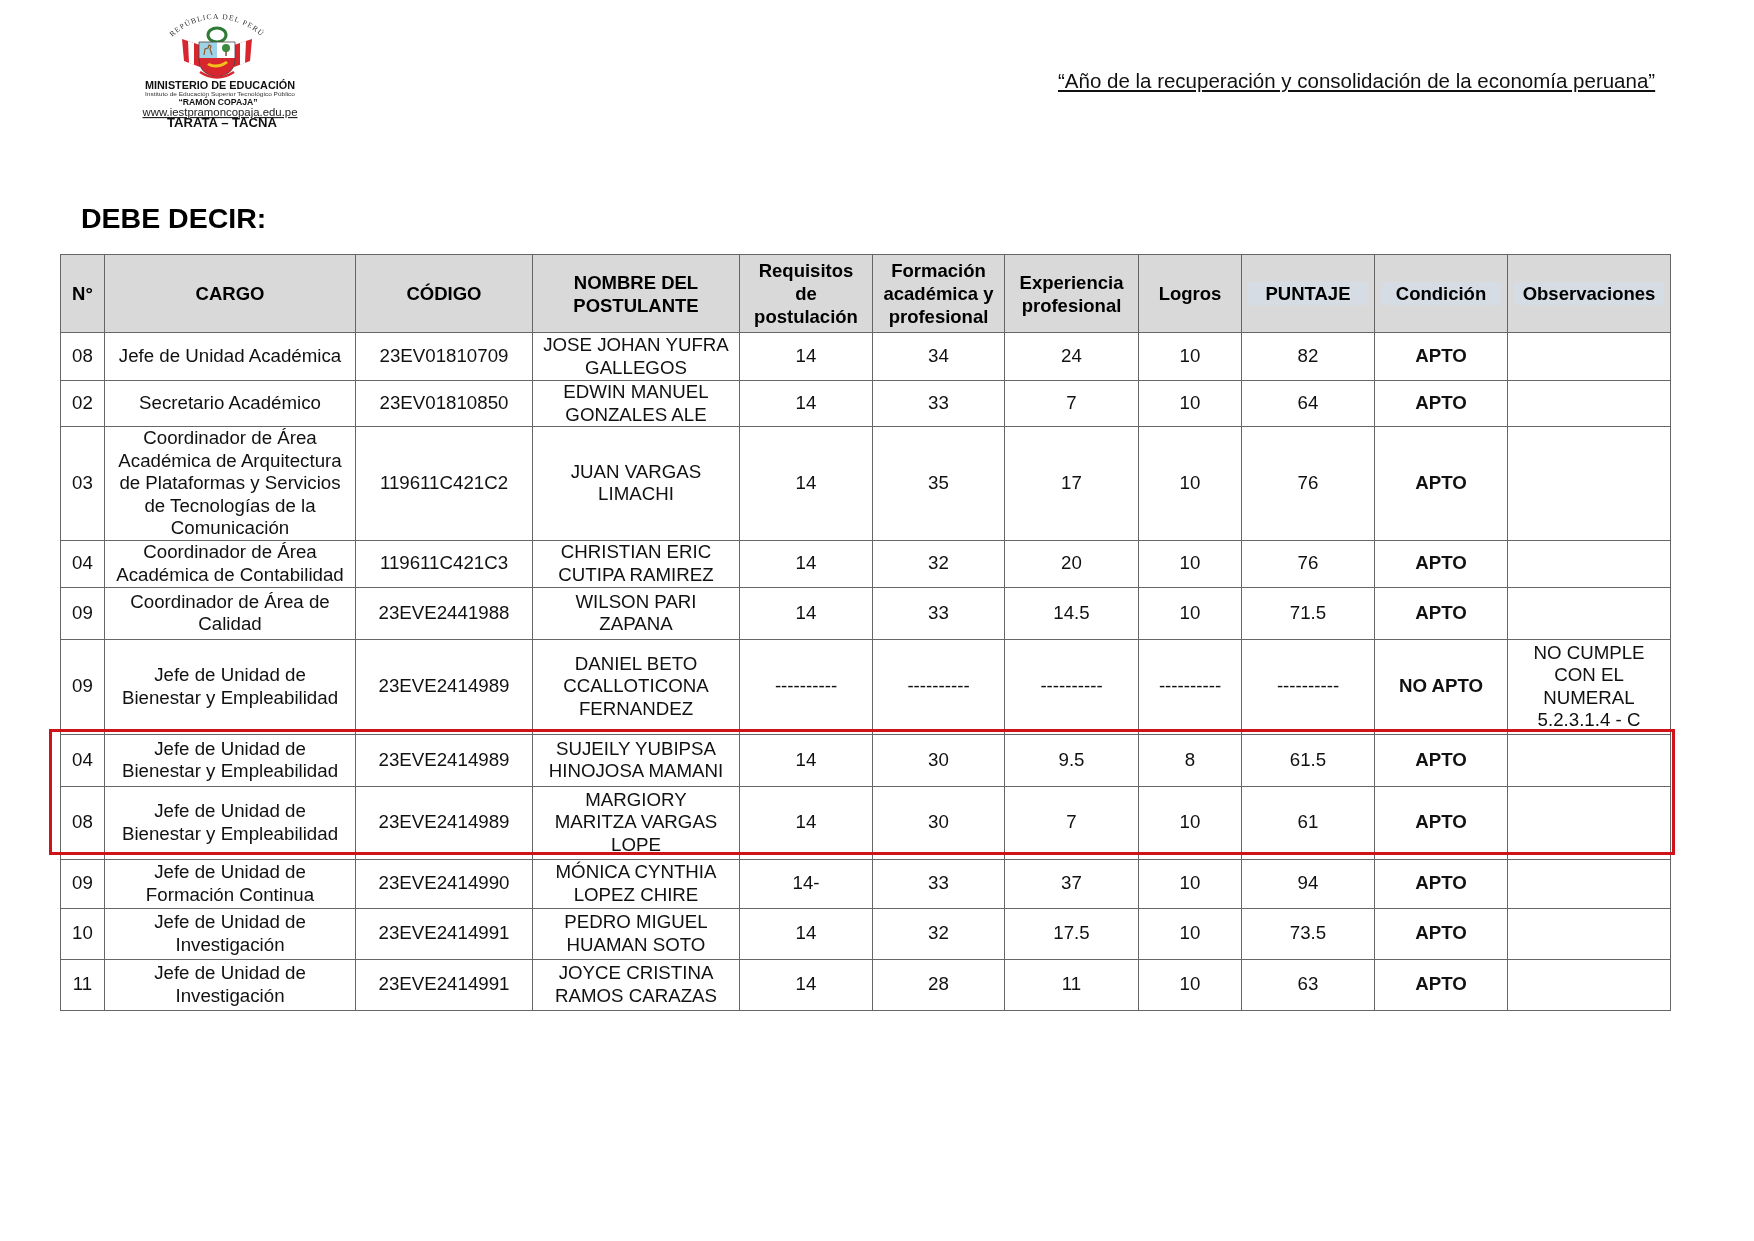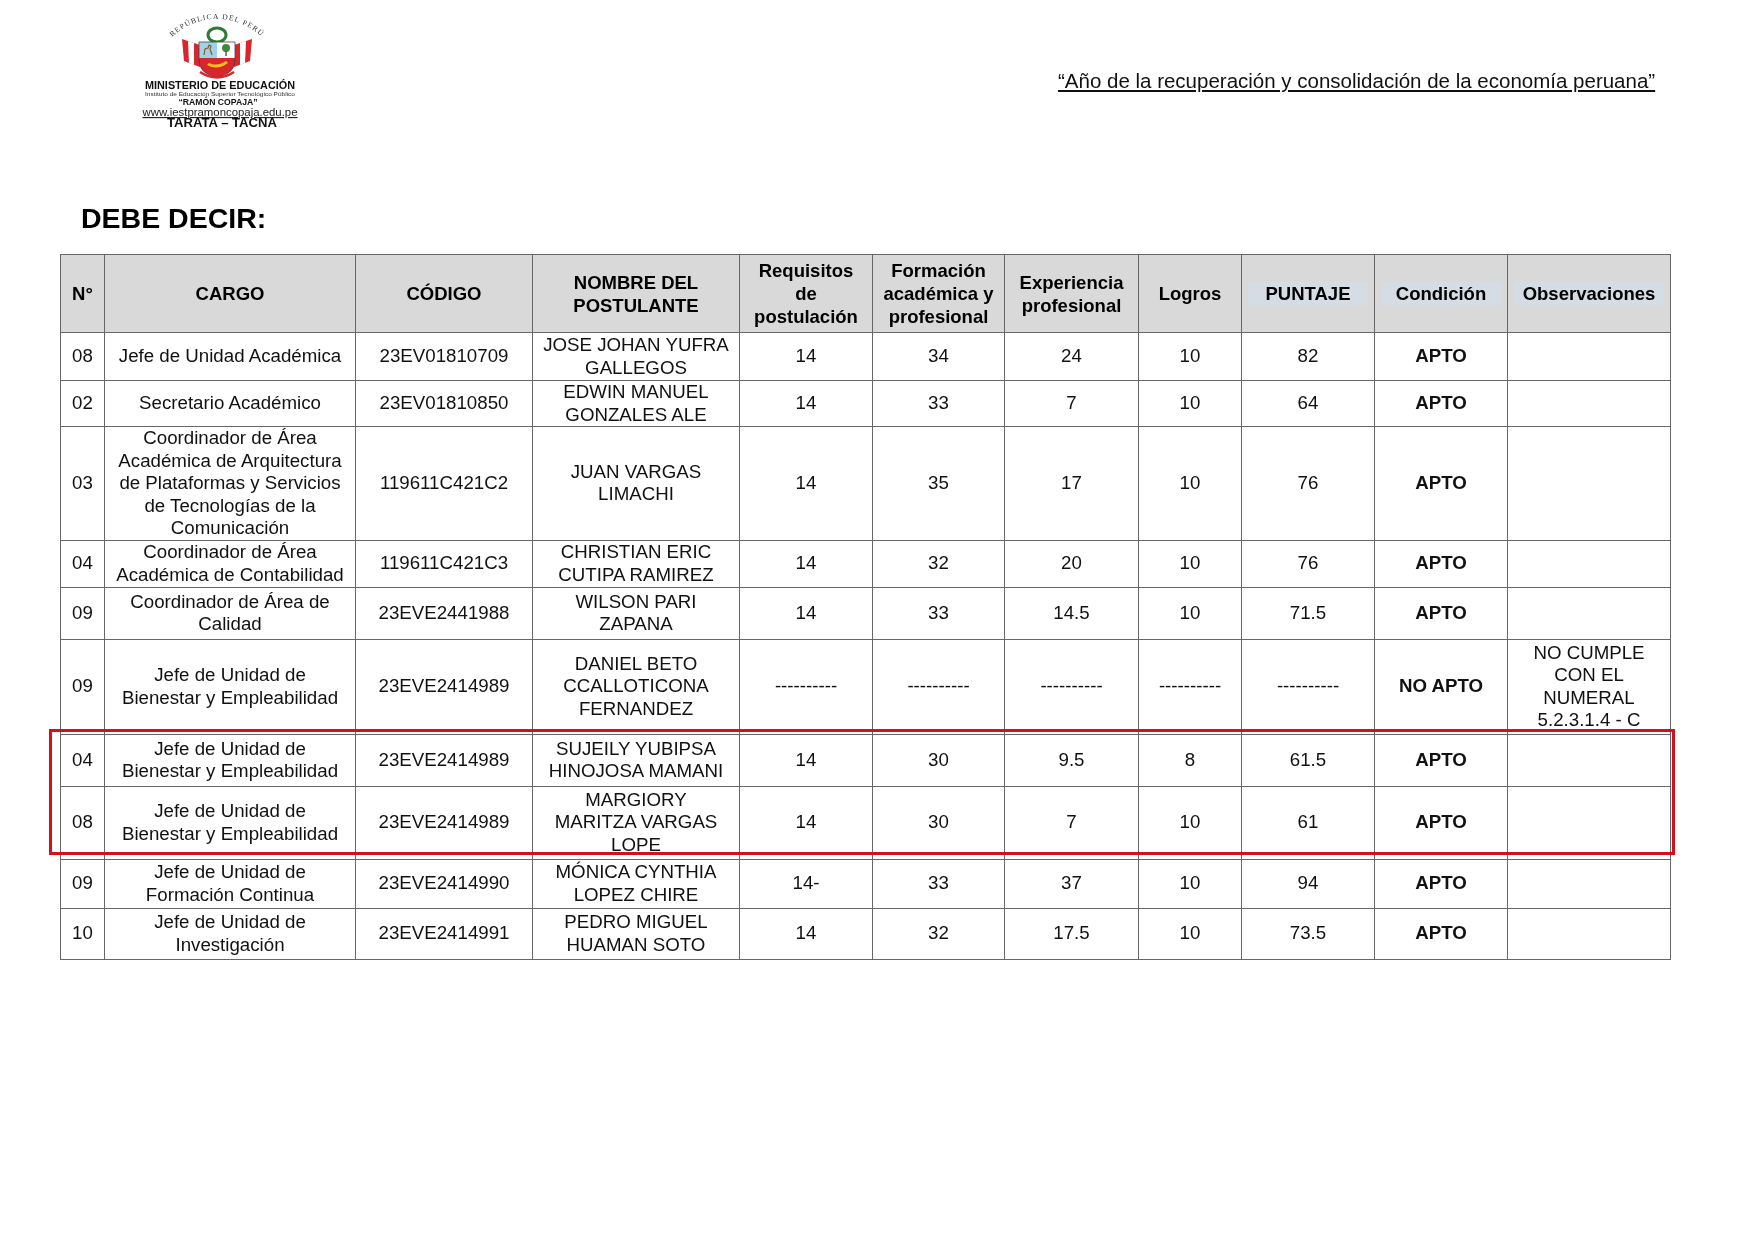--- a/index.html
+++ b/index.html
@@ -277,16 +277,31 @@
         <td class="col-nombre">PEDRO MIGUEL
 HUAMAN SOTO</td>
         <td class="col-requisitos">14</td>
         <td class="col-formacion">32</td>
         <td class="col-experiencia">17.5</td>
         <td class="col-logros">10</td>
         <td class="col-puntaje">73.5</td>
         <td class="col-condicion">APTO</td>
         <td class="col-observaciones"></td>
       </tr>
+      <tr>
+        <td class="col-n">11</td>
+        <td class="col-cargo">Jefe de Unidad de
+Investigación</td>
+        <td class="col-codigo">23EVE2414991</td>
+        <td class="col-nombre">JOYCE CRISTINA
+RAMOS CARAZAS</td>
+        <td class="col-requisitos">14</td>
+        <td class="col-formacion">28</td>
+        <td class="col-experiencia">11</td>
+        <td class="col-logros">10</td>
+        <td class="col-puntaje">63</td>
+        <td class="col-condicion">APTO</td>
+        <td class="col-observaciones"></td>
+      </tr>
     </tbody>
 </table>
 
 <div class="highlight-box"></div>
 
 </body></html>

